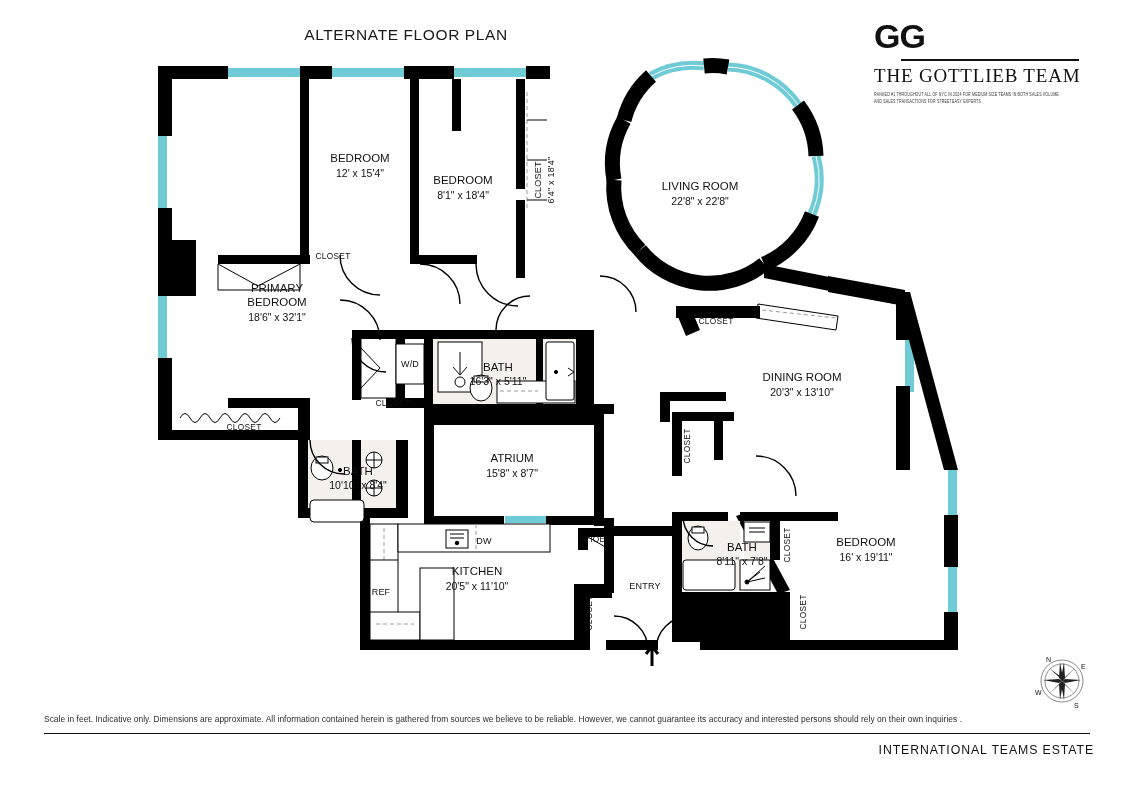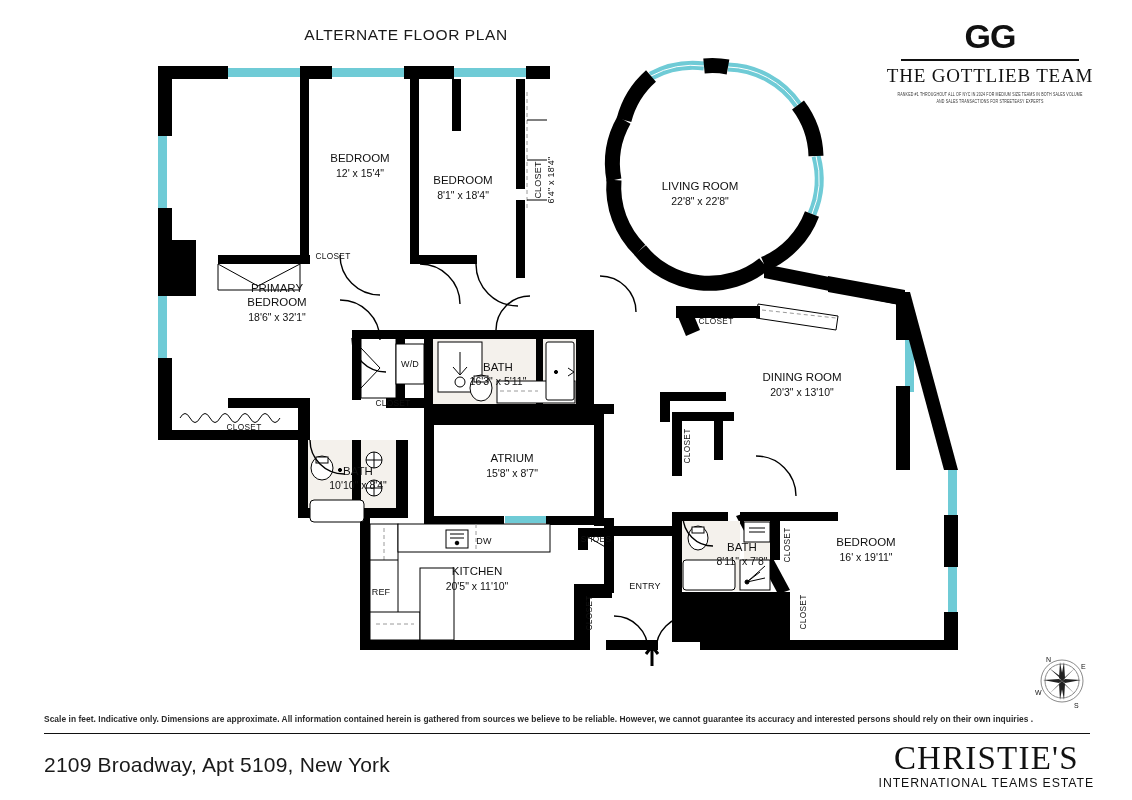--- a/index.html
+++ b/index.html
@@ -11,38 +11,38 @@
   #page{position:relative;width:1132px;height:800px;}
 
   .plan-title{
     position:absolute;left:0;top:26px;width:1132px;text-align:center;
     font-size:15.5px;letter-spacing:.6px;color:#1a1a1a;
   }
   
   .plan-title{left:-160px;}
 
   
-  .brand{position:absolute;right:26px;top:18px;width:232px;text-align:center;}
+  .brand{position:absolute;right:26px;top:18px;width:232px;}
   .brand .gg{
     font-family:"Liberation Sans",sans-serif;
     font-weight:bold;font-size:34px;letter-spacing:-1px;line-height:36px;color:#111;
   }
   .brand .rule{height:1.5px;background:#111;margin:5px auto 4px;width:178px;}
   .brand .teamname{
     font-family:"Liberation Serif",serif;font-size:19px;letter-spacing:.8px;color:#111;
   }
   .brand .fineprint{
     margin-top:5px;font-size:3.6px;line-height:5.6px;letter-spacing:.15px;color:#333;
     transform:scaleY(1.25);transform-origin:top center;
   }
 
   
   .disclaimer{
     position:absolute;left:44px;top:713px;width:1050px;
-    font-size:8.4px;line-height:12px;color:#2b2b2b;letter-spacing:.05px;font-weight:bold;
+    font-size:8.4px;line-height:12px;color:#2b2b2b;letter-spacing:.05px;
   }
   .rule-foot{position:absolute;left:44px;top:733px;width:1046px;height:1px;background:#111;}
   .address{
     position:absolute;left:44px;top:753px;font-size:21px;color:#1a1a1a;letter-spacing:.2px;
   }
   .christies{position:absolute;right:38px;top:742px;text-align:center;}
   .christies .c1{
     font-family:"Liberation Serif",serif;font-size:33px;letter-spacing:1.2px;line-height:33px;color:#111;
   }
   .christies .c2{
@@ -384,18 +384,16 @@
       </g>
       <text class="cmptxt" x="-16" y="-19">N</text>
       <text class="cmptxt" x="19" y="-12">E</text>
       <text class="cmptxt" x="12" y="27">S</text>
       <text class="cmptxt" x="-27" y="14">W</text>
     </g>
   </svg>
 
   <div class="disclaimer">Scale in feet. Indicative only. Dimensions are approximate. All information contained herein is gathered from sources we believe to be reliable. However, we cannot guarantee its accuracy and interested persons should rely on their own  inquiries .</div>
   <div class="rule-foot"></div>
-  <div class="address">2109 Broadway, Apt 5109, New York</div>
   <div class="christies">
-    <div class="c1">CHRISTIE'S</div>
     <div class="c2">INTERNATIONAL TEAMS ESTATE</div>
   </div>
 </div>
 
 </body></html>

